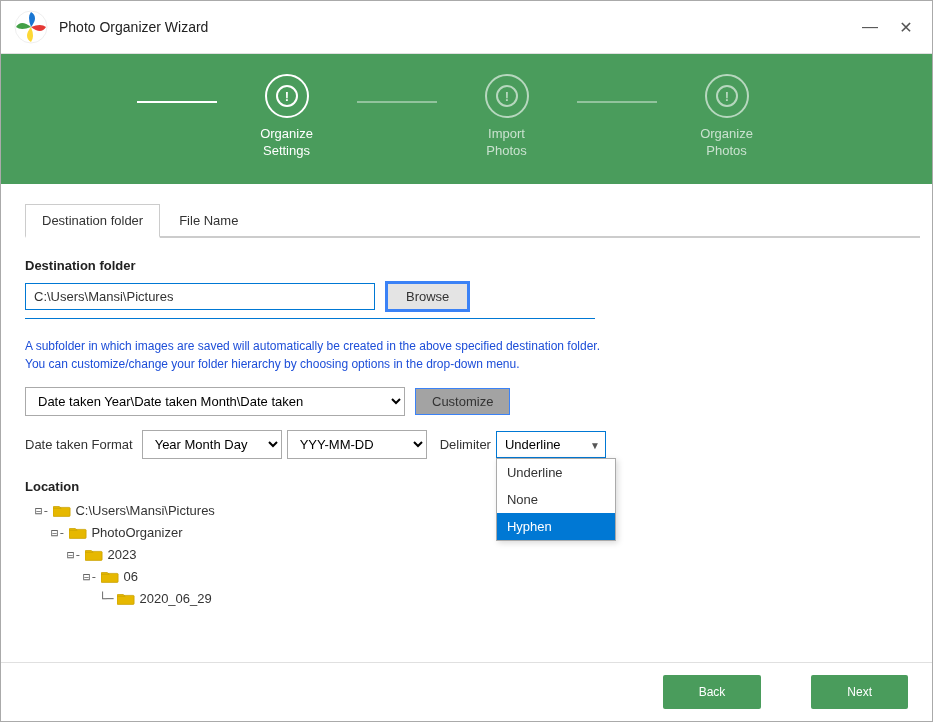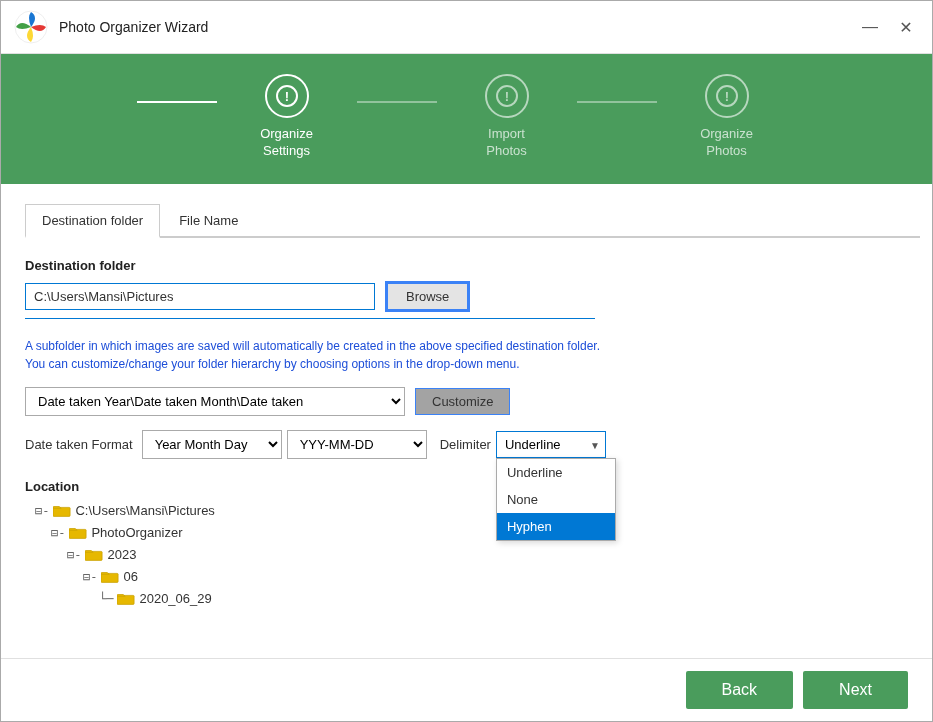--- a/index.html
+++ b/index.html
@@ -324,32 +324,33 @@
     
     .wizard-footer {
       display: flex;
       justify-content: flex-end;
       padding: 12px 24px;
       gap: 10px;
       border-top: 1px solid #e0e0e0;
     }
     .btn-back, .btn-next {
       padding: 10px 36px;
-      font-size: 16px;
+      font-size: 12px;
       border: none;
       cursor: pointer;
       border-radius: 2px;
     }
     .btn-back {
       background: #4a9c5c;
       color: #fff;
     }
     .btn-next {
       background: #4a9c5c;
       color: #fff;
+      margin-left: 40px;
     }
   </style>
 </head>
 <body>
 
 <div class="window">
 
   <div class="title-bar">
 
     <svg class="title-bar-logo" viewBox="0 0 36 36" xmlns="http://www.w3.org/2000/svg">

